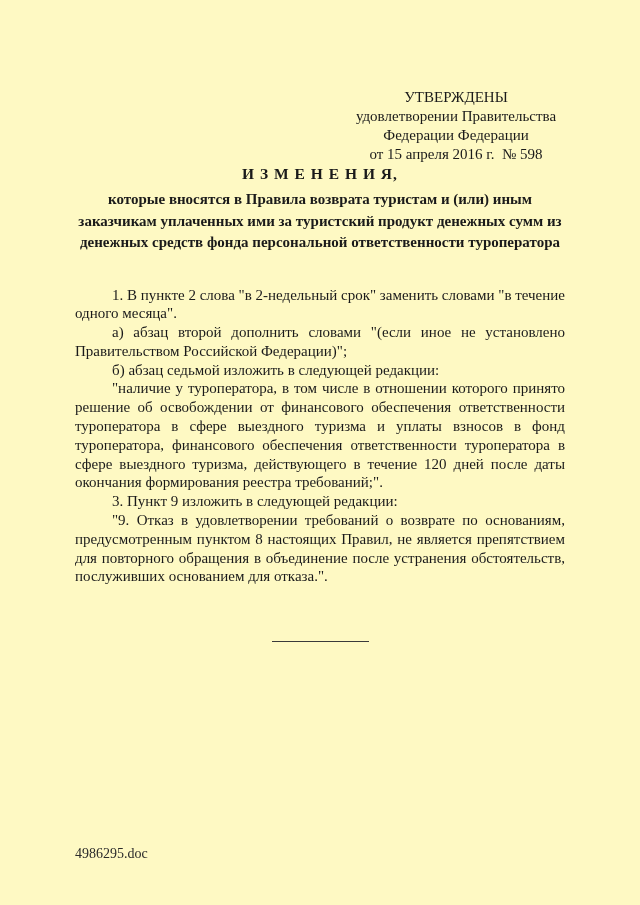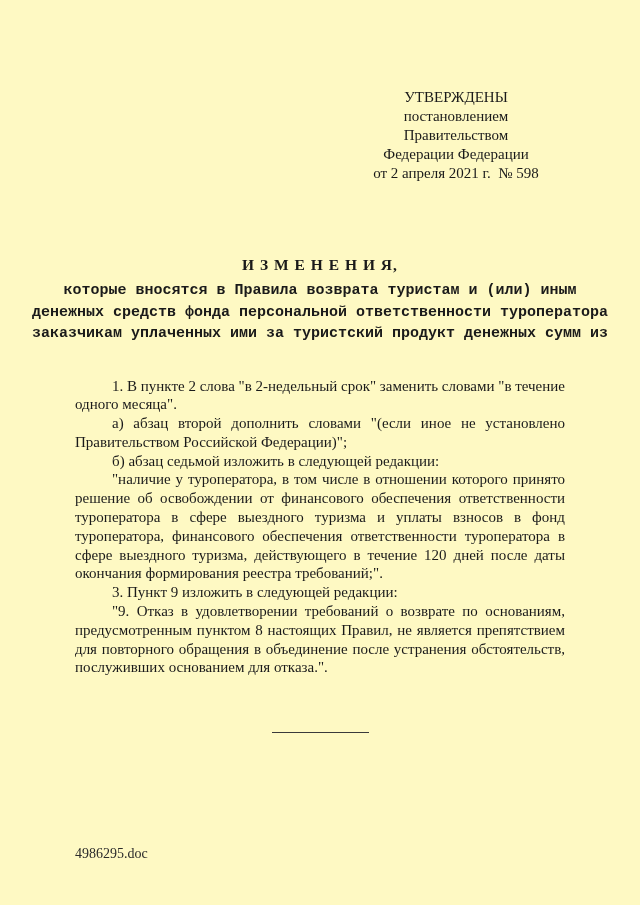--- a/index.html
+++ b/index.html
@@ -17,34 +17,32 @@
   .content { padding-top: 88px; }
   .approval {
     width: 212px;
     margin-left: 350px;
     text-align: center;
     font-size: 15px;
     line-height: 19px;
   }
   .approval .line { white-space: pre-wrap; }
   .doc-title {
-    margin-top: 72px;
     text-align: center;
     font-size: 15.5px;
     font-weight: bold;
     letter-spacing: 1px;
     line-height: 20px;
   }
   .doc-subtitle {
     margin-top: 5px;
     text-align: center;
     font-size: 15px;
     font-weight: bold;
     line-height: 21.5px;
-    font-family: Liberation Mono, monospace;
   }
   .doc-subtitle .line { white-space: nowrap; }
   .body-text {
     margin: 32px 75px 8px 75px;
     width: 490px;
     font-size: 15px;
     line-height: 18.8px;
     text-align: justify;
   }
   .body-text p { text-indent: 37px; }
@@ -63,31 +61,31 @@
   }
 </style>
 </head>
 <body>
 
 <div class="page">
   <div class="content">
 
     <div class="approval">
       <div class="line">УТВЕРЖДЕНЫ</div>
-      <div class="line">постановлением Правительством</div>
+      <div class="line">удовлетворении Правительства</div>
       <div class="line">Федерации Федерации</div>
-      <div class="line">от 2 апреля 2021 г.  № 598</div>
+      <div class="line">от 15 апреля 2016 г.  № 598</div>
     </div>
 
     <div class="doc-title">И З М Е Н Е Н И Я,</div>
 
     <div class="doc-subtitle">
       <div class="line">которые вносятся в Правила возврата туристам и (или) иным</div>
+      <div class="line">заказчикам уплаченных ими за туристский продукт денежных сумм из</div>
       <div class="line">денежных средств фонда персональной ответственности туроператора</div>
-      <div class="line">заказчикам уплаченных ими за туристский продукт денежных сумм из</div>
     </div>
 
     <div class="body-text">
       <p>1. В пункте 2 слова "в 2-недельный срок" заменить словами "в течение одного месяца".</p>
       <p>а) абзац второй дополнить словами "(если иное не установлено Правительством Российской Федерации)";</p>
       <p>б) абзац седьмой изложить в следующей редакции:</p>
       <p>"наличие у туроператора, в том числе в отношении которого принято решение об освобождении от финансового обеспечения ответственности туроператора в сфере выездного туризма и уплаты взносов в фонд туроператора, финансового обеспечения ответственности туроператора в сфере выездного туризма, действующего в течение 120 дней после даты окончания формирования реестра требований;".</p>
       <p>3. Пункт 9 изложить в следующей редакции:</p>
       <p>"9. Отказ в удовлетворении требований о возврате по основаниям, предусмотренным пунктом 8 настоящих Правил, не является препятствием для повторного обращения в объединение после устранения обстоятельств, послуживших основанием для отказа.".</p>
     </div>

